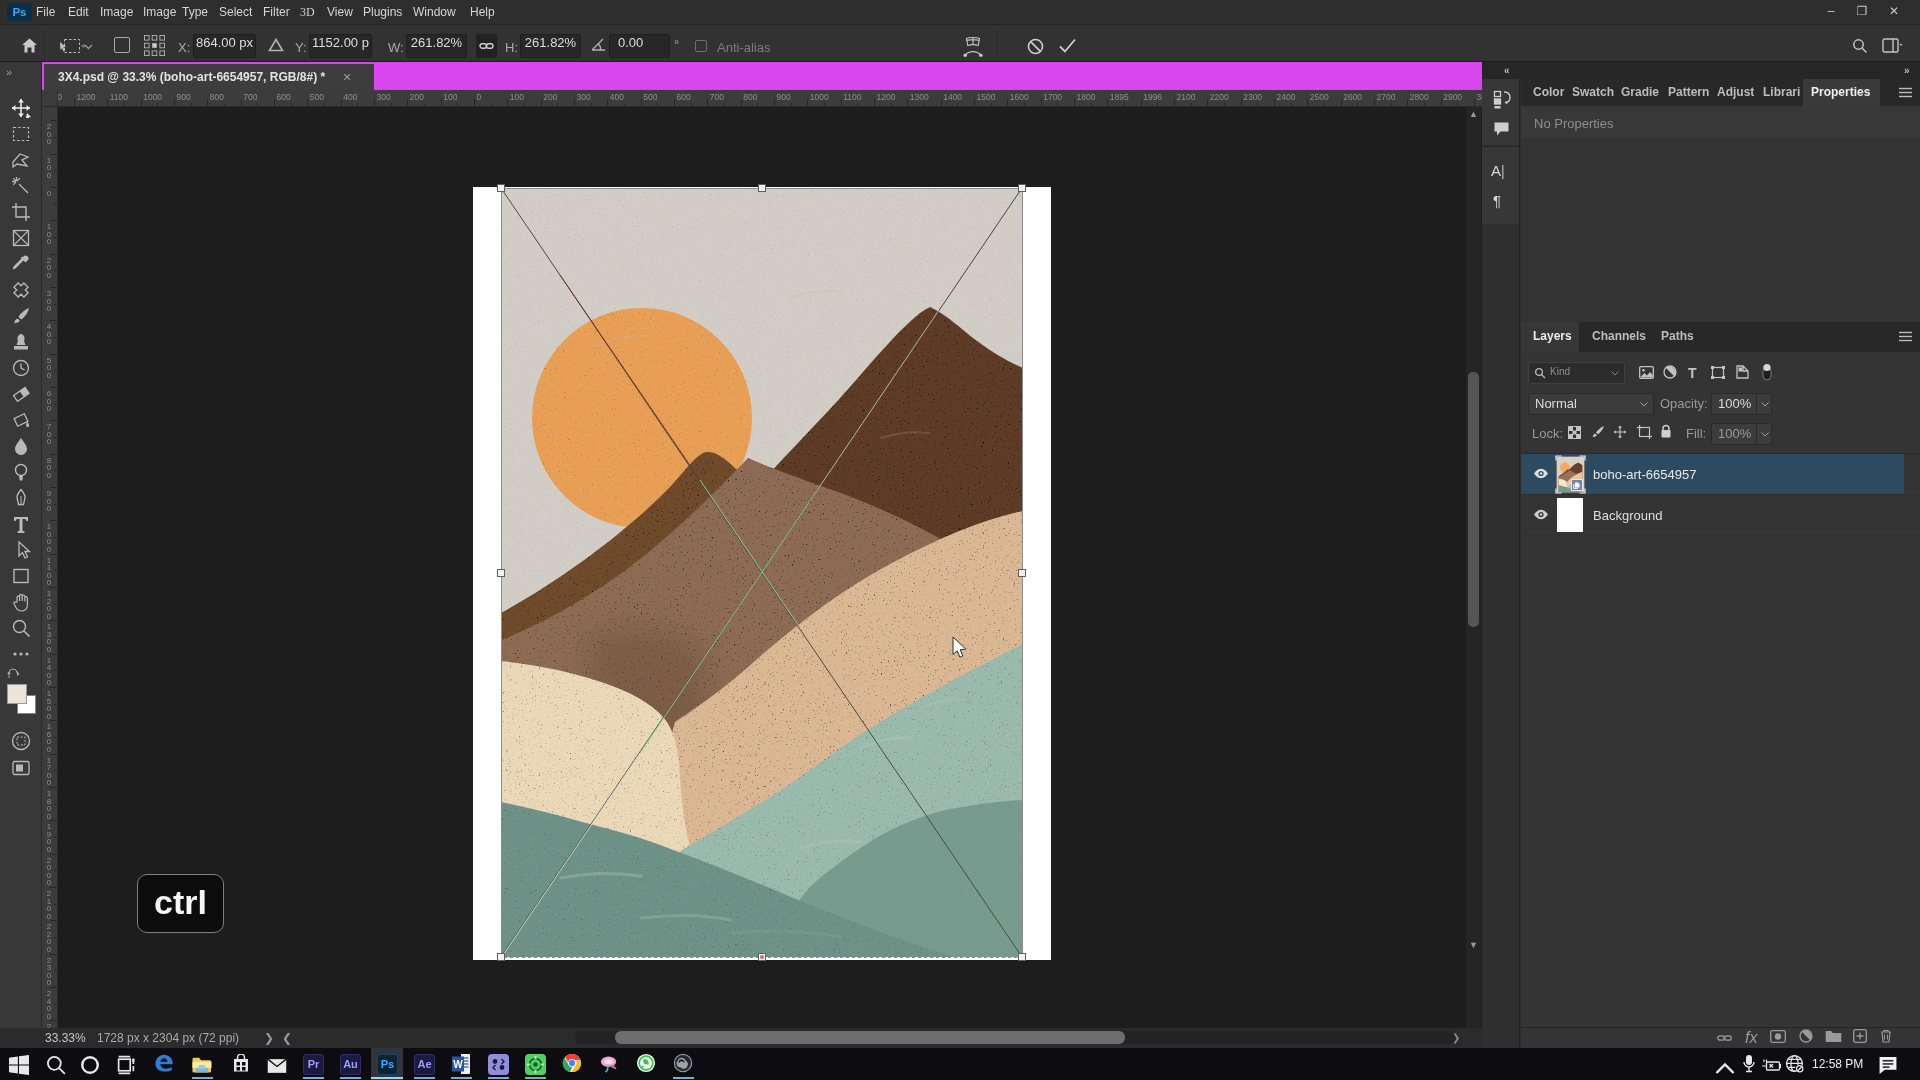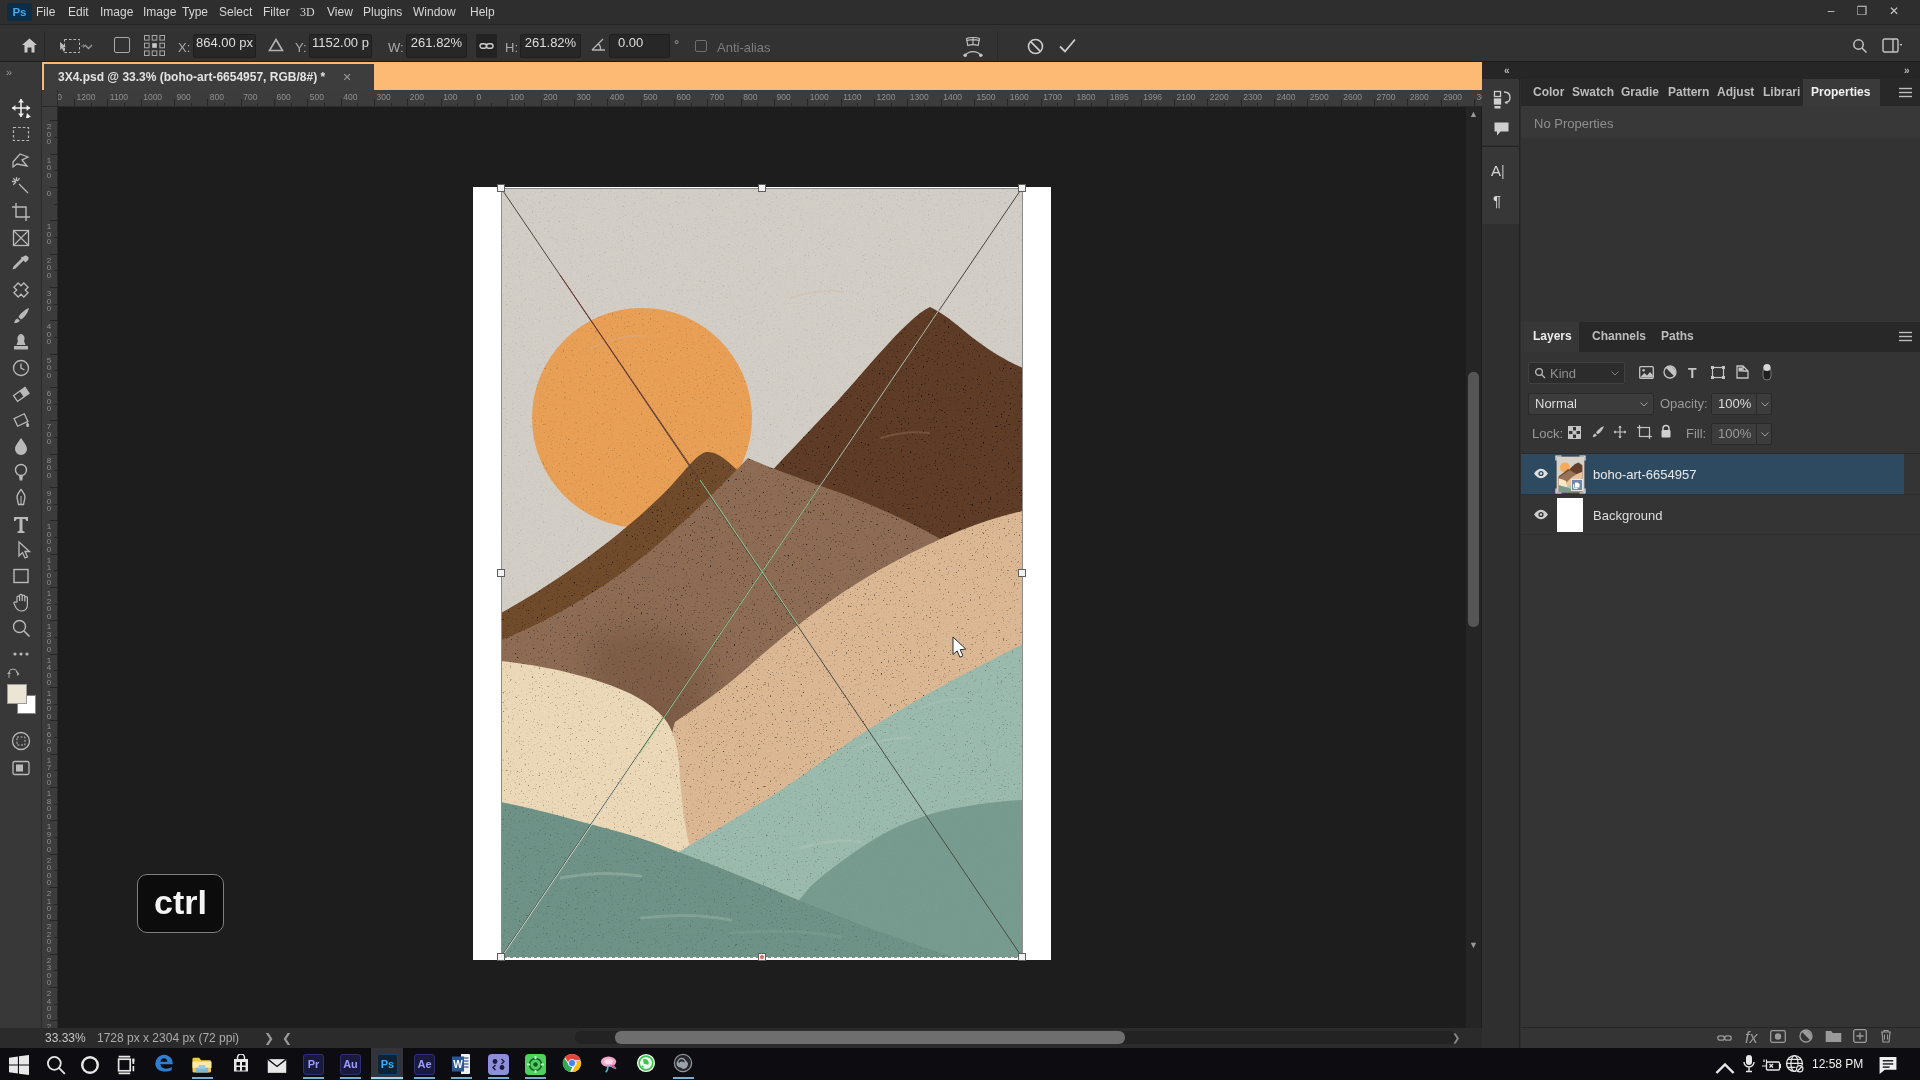--- a/index.html
+++ b/index.html
@@ -11,21 +11,21 @@
 #pslogo { position:absolute; left:7px; top:3px; width:25px; height:18px; background:#0b2d47; border-radius:3px; color:#3babf5; font-size:11.5px; font-weight:bold; text-align:center; line-height:18px; }
 .winbtn { position:absolute; top:0; width:14px; height:24px; color:#c8c8c8; font-size:12px; text-align:center; line-height:22px; }
 
 #optbar { position:absolute; left:0; top:24px; width:1920px; height:38px; background:#323232; border-top:1px solid #252525; border-bottom:1px solid #1c1c1c; color:#c4c4c4; font-size:13px; }
 .obox { position:absolute; top:9px; height:24px; background:#272727; border:1px solid #1f1f1f; border-radius:2px; color:#dedede; font-size:13px; text-align:center; }
 .olab { position:absolute; top:15px; color:#a9a9a9; font-size:13px; }
 
 #toolbar { position:absolute; left:0; top:62px; width:42px; height:966px; background:#383838; border-right:1px solid #2a2a2a; }
 .tool { position:absolute; left:11px; width:20px; height:20px; }
 
-#tabbar { position:absolute; left:42px; top:62px; width:1440px; height:28px; background:#fdba74; }
+#tabbar { position:absolute; left:42px; top:62px; width:1440px; height:28px; background:#d946ef; }
 #doctab { position:absolute; left:2px; top:2px; width:330px; height:26px; background:#3d3d3d; color:#e3e3e3; font-size:12px; font-weight:bold; line-height:26px; padding-left:14px; }
 
 #hruler { position:absolute; left:42px; top:90px; width:1440px; height:17px; background:#3c3c3c; border-bottom:1px solid #2a2a2a; overflow:hidden; }
 #vruler { position:absolute; left:42px; top:107px; width:16px; height:921px; background:#3c3c3c; border-right:1px solid #2a2a2a; overflow:hidden; }
 .rlab { position:absolute; color:#8f8f8f; font-size:8.5px; }
 .rtick { position:absolute; background:#262626; }
 
 #canvas { position:absolute; left:58px; top:107px; width:1424px; height:921px; background:#1d1d1d; overflow:hidden; }
 #page { position:absolute; left:415px; top:80px; width:578px; height:773px; background:#ffffff; }
 #art { position:absolute; left:443px; top:81px; width:522px; height:770px; }
@@ -796,21 +796,21 @@
             <line x1="0" y1="5.5" x2="13" y2="5.5"></line>
             <line x1="0" y1="9.5" x2="13" y2="9.5"></line>
           </g>
         </svg>
 
     <div style="position:absolute;left:7px;top:283px;width:97px;height:22px;background:#2c2c2c;border:1px solid #404040;border-radius:2px;"></div>
     <svg class="icn" style="left:13px;top:288px;" width="12" height="12" viewBox="0 0 12 12">
           <circle cx="5" cy="5" r="3.4" stroke="#b9b9b9" stroke-width="1.3" fill="none"></circle>
           <line x1="7.5" y1="7.5" x2="11" y2="11" stroke="#b9b9b9" stroke-width="1.3"></line>
         </svg>
-    <span style="position:absolute;left:29px;top:287px;color:#909090;font-size:13px;">Kind</span>
+    <span style="position:absolute;left:29px;top:287px;color:#909090;font-size:10px;">Kind</span>
     <svg class="icn" style="left:90px;top:292px;" width="8" height="5" viewBox="0 0 8 5">
           <path d="M0.5 0.5 L4 4 L7.5 0.5" stroke="#7f7f7f" fill="none"></path>
         </svg>
     <svg class="icn" style="left:118px;top:287px;" width="15" height="13" viewBox="0 0 15 13">
           <rect x="0.7" y="0.7" width="13.6" height="11.6" rx="1" stroke="#c4c4c4" fill="none" stroke-width="1.3"></rect>
           <circle cx="4.6" cy="4.2" r="1.3" fill="#c4c4c4"></circle>
           <path d="M1.5 11 L5.5 7 L8 9.5 L11 6 L13.7 9 V11.5 H1.5 Z" fill="#c4c4c4"></path>
         </svg>
     <svg class="icn" style="left:142px;top:286px;" width="14" height="14" viewBox="0 0 14 14">
           <circle cx="7" cy="7" r="6" stroke="#c4c4c4" stroke-width="1.3" fill="none"></circle>

